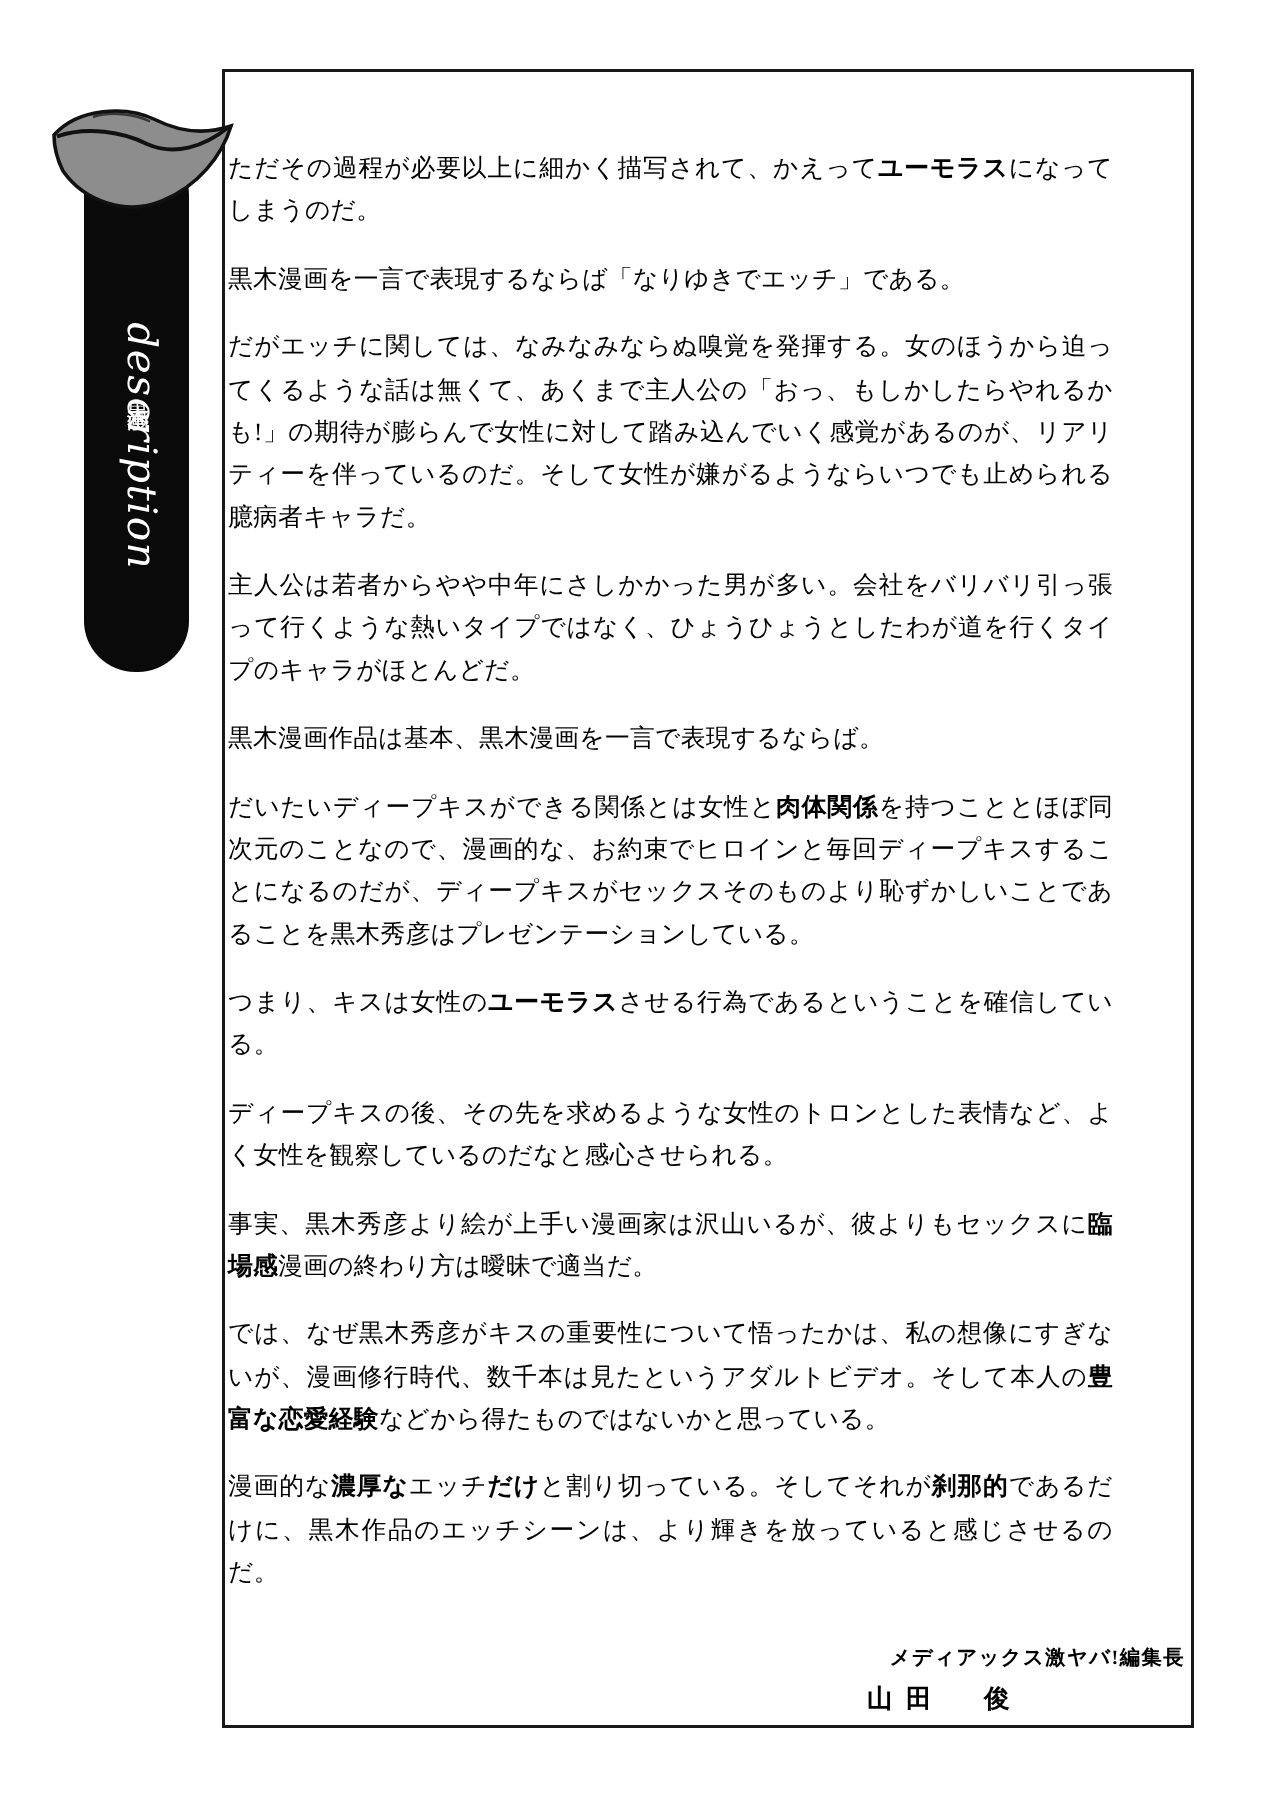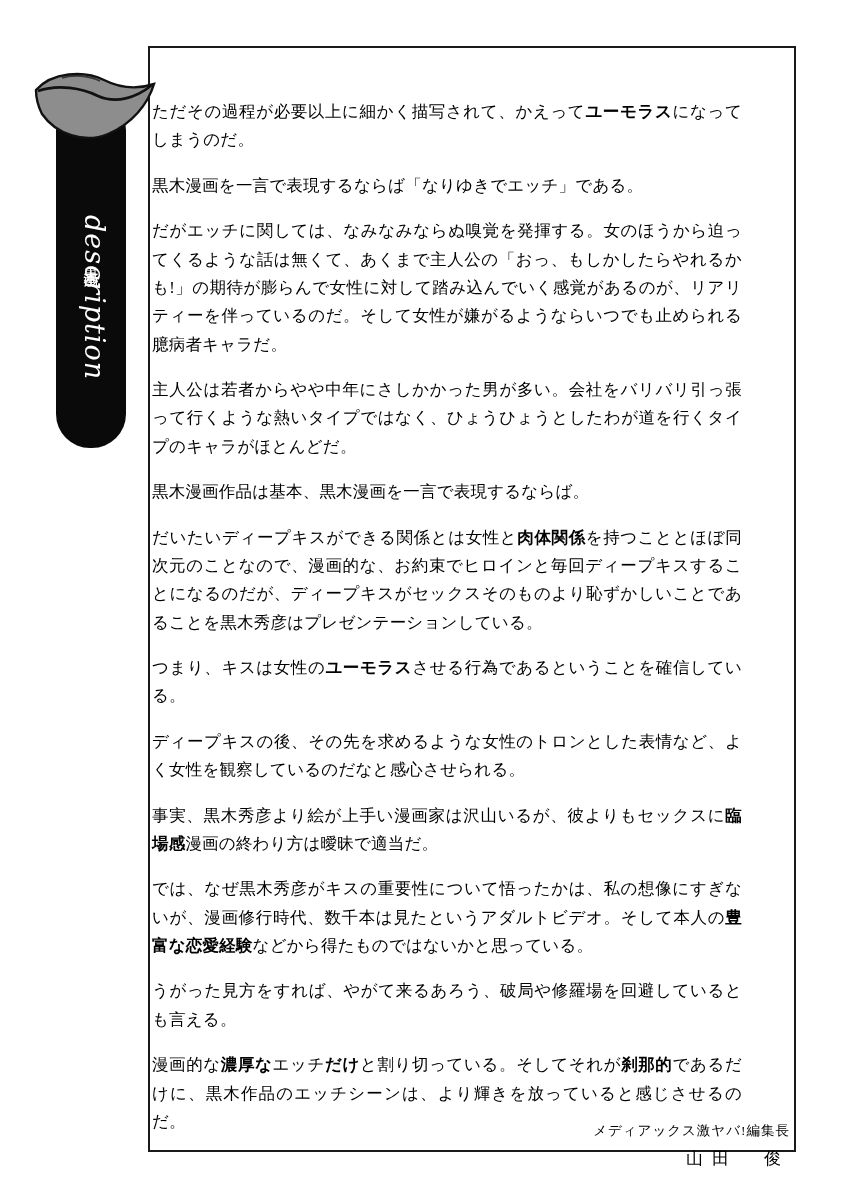--- a/index.html
+++ b/index.html
@@ -104,34 +104,35 @@
     font-weight: bold;
     line-height: 1.7;
     margin: 0 0 17px 0;
     letter-spacing: 0.5px;
   }
 
   
   .signature {
     position: absolute;
     right: 56px;
-    bottom: 30px;
+    bottom: 56px;
     text-align: center;
     width: 230px;
+    font-weight: bold;
   }
   .sig-role {
     font-size: 13.5px;
     letter-spacing: 1px;
     margin-bottom: 7px;
     text-align: right;
   }
   .sig-name {
     font-size: 17px;
     letter-spacing: 9px;
-    text-align: right;
+    text-align: left;
     padding-left: 18px;
   }
 </style>
 </head>
 <body>
 
 <div class="page-frame"></div>
 
 <div class="side-tab">
   <div class="side-tab-inner">
@@ -155,21 +156,20 @@
       <p class="para"><span>だがエッチに関しては、なみなみならぬ嗅覚を発揮する。女のほうから迫ってくるような話は無くて、あくまで主人公の「おっ、もしかしたらやれるかも!」の期待が膨らんで女性に対して踏み込んでいく感覚があるのが、リアリティーを伴っているのだ。そして女性が嫌がるようならいつでも止められる臆病者キャラだ。</span></p>
       <p class="para"><span>主人公は若者からやや中年にさしかかった男が多い。会社をバリバリ引っ張って行くような熱いタイプではなく、ひょうひょうとしたわが道を行くタイプのキャラがほとんどだ。</span></p>
       <p class="para"><span>黒木漫画作品は基本、黒木漫画を一言で表現するならば。</span></p>
     </div>
   <div id="paras-bottom">
       <p class="para"><span>だいたいディープキスができる関係とは女性と</span><b>肉体関係</b><span>を持つこととほぼ同次元のことなので、漫画的な、お約束でヒロインと毎回ディープキスすることになるのだが、ディープキスがセックスそのものより恥ずかしいことであることを黒木秀彦はプレゼンテーションしている。</span></p>
       <p class="para"><span>つまり、キスは女性の</span><b>ユーモラス</b><span>させる行為であるということを確信している。</span></p>
       <p class="para"><span>ディープキスの後、その先を求めるような女性のトロンとした表情など、よく女性を観察しているのだなと感心させられる。</span></p>
       <p class="para"><span>事実、黒木秀彦より絵が上手い漫画家は沢山いるが、彼よりもセックスに</span><b>臨場感</b><span>漫画の終わり方は曖昧で適当だ。</span></p>
       <p class="para"><span>では、なぜ黒木秀彦がキスの重要性について悟ったかは、私の想像にすぎないが、漫画修行時代、数千本は見たというアダルトビデオ。そして本人の</span><b>豊富な恋愛経験</b><span>などから得たものではないかと思っている。</span></p>
-      <p class="para"><span>うがった見方をすれば、やがて来るあろう、破局や修羅場を回避しているとも言える。</span></p>
       <p class="para"><span>漫画的な</span><b>濃厚な</b><span>エッチ</span><b>だけ</b><span>と割り切っている。そしてそれが</span><b>刹那的</b><span>であるだけに、黒木作品のエッチシーンは、より輝きを放っていると感じさせるのだ。</span></p>
     </div>
 </div>
 
 <div class="signature">
   <div class="sig-role">メディアックス激ヤバ!編集長</div>
   <div class="sig-name">山田　俊</div>
 </div>
 
 </body></html>

